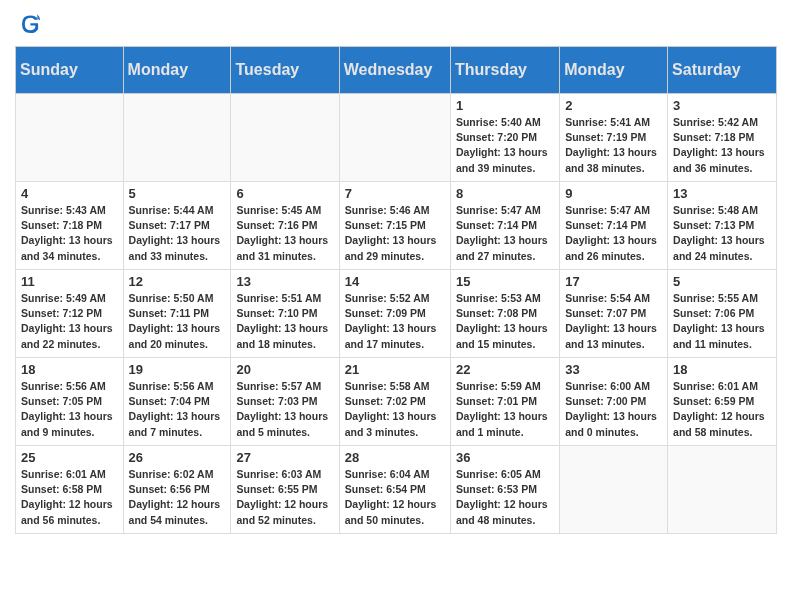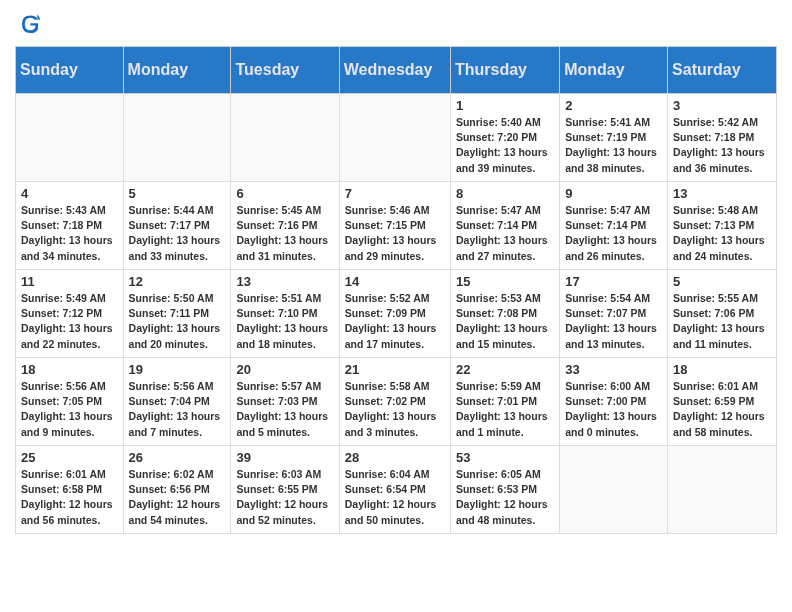--- a/index.html
+++ b/index.html
@@ -232,28 +232,28 @@
       <tr class="week-row">
         <td>
           <span class="day-num">25</span>
           <div class="day-detail">Sunrise: 6:01 AM<br>Sunset: 6:58 PM<br>Daylight: 12 hours<br>and 56 minutes.</div>
         </td>
         <td>
           <span class="day-num">26</span>
           <div class="day-detail">Sunrise: 6:02 AM<br>Sunset: 6:56 PM<br>Daylight: 12 hours<br>and 54 minutes.</div>
         </td>
         <td>
-          <span class="day-num">39</span>
+          <span class="day-num">27</span>
           <div class="day-detail">Sunrise: 6:03 AM<br>Sunset: 6:55 PM<br>Daylight: 12 hours<br>and 52 minutes.</div>
         </td>
         <td>
           <span class="day-num">28</span>
           <div class="day-detail">Sunrise: 6:04 AM<br>Sunset: 6:54 PM<br>Daylight: 12 hours<br>and 50 minutes.</div>
         </td>
         <td>
-          <span class="day-num">53</span>
+          <span class="day-num">36</span>
           <div class="day-detail">Sunrise: 6:05 AM<br>Sunset: 6:53 PM<br>Daylight: 12 hours<br>and 48 minutes.</div>
         </td>
         <td class="empty"></td>
         <td class="empty"></td>
       </tr>
     </tbody>
 </table>
 
 </body></html>

